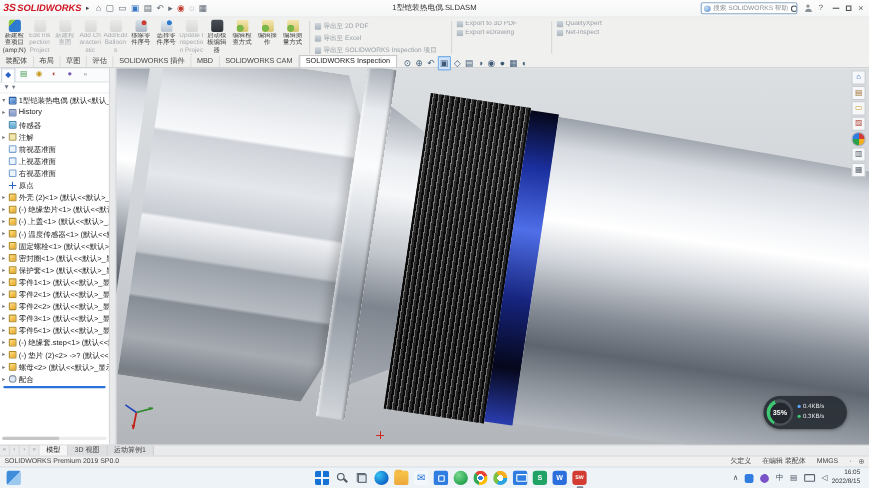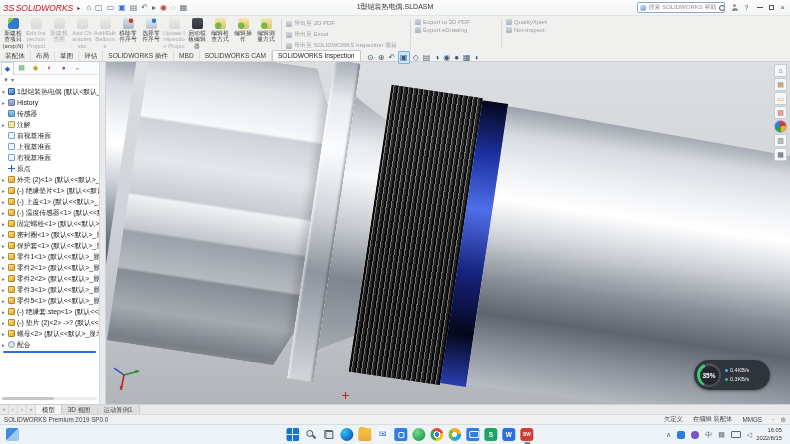--- a/index.html
+++ b/index.html
@@ -1,21 +1,21 @@
 <!DOCTYPE html>
 <html><head>
 <meta charset="utf-8">
 <style>
   *{box-sizing:border-box;margin:0;padding:0}
   html,body{width:790px;height:444px;overflow:hidden}
   body{font-family:"Liberation Sans","DejaVu Sans",sans-serif;background:#fff;position:relative;font-size:7px;color:#333}
 
   
   .titlebar{height:16px;background:linear-gradient(#fdfdfd,#f4f5f6);display:flex;align-items:center;padding:0 3px;position:relative;border-bottom:1px solid #e3e4e6}
-  .logo{display:flex;align-items:baseline;gap:1px;font-weight:normal;font-style:italic;font-size:8.5px;color:#cf1421;margin-right:4px}
+  .logo{display:flex;align-items:baseline;gap:1px;font-weight:bold;font-style:italic;font-size:8.5px;color:#cf1421;margin-right:4px}
   .logo .mark{font-size:9.5px}
   .flyout{font-size:6px;color:#444;margin-right:6px}
   .qat{display:flex;align-items:center;gap:4px}
   .qat .qi{font-size:8px;color:#5f6b76;line-height:1}
   .qat .qi.c1{color:#3a76c4}.qat .qi.c2{color:#c0392b}
   .doc-title{position:absolute;left:50%;top:2px;transform:translateX(-50%);font-size:7px;color:#333;white-space:nowrap}
   .tb-right{margin-left:auto;display:flex;align-items:center;gap:5px}
   .search{width:88px;height:11px;border:1px solid #8aa8c8;border-radius:2px;background:#fff;display:flex;align-items:center;gap:2px;padding:0 2px;color:#8a8f96;font-size:6px;white-space:nowrap;overflow:hidden}
   .search .sball{width:6px;height:6px;border-radius:50%;background:radial-gradient(circle at 35% 35%,#cfe2f6,#4a86c8);flex:none}
   .lens{position:relative;width:8px;height:8px;flex:none}

